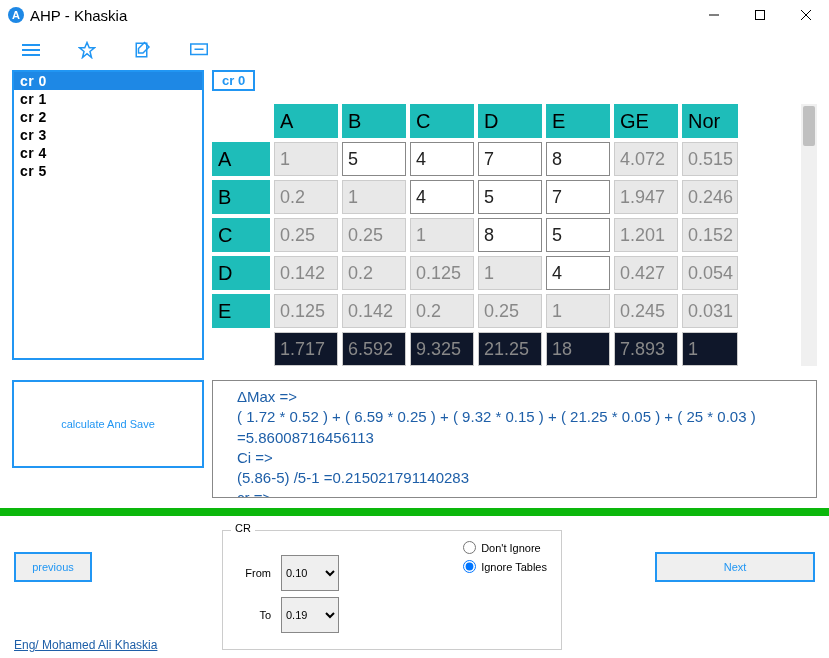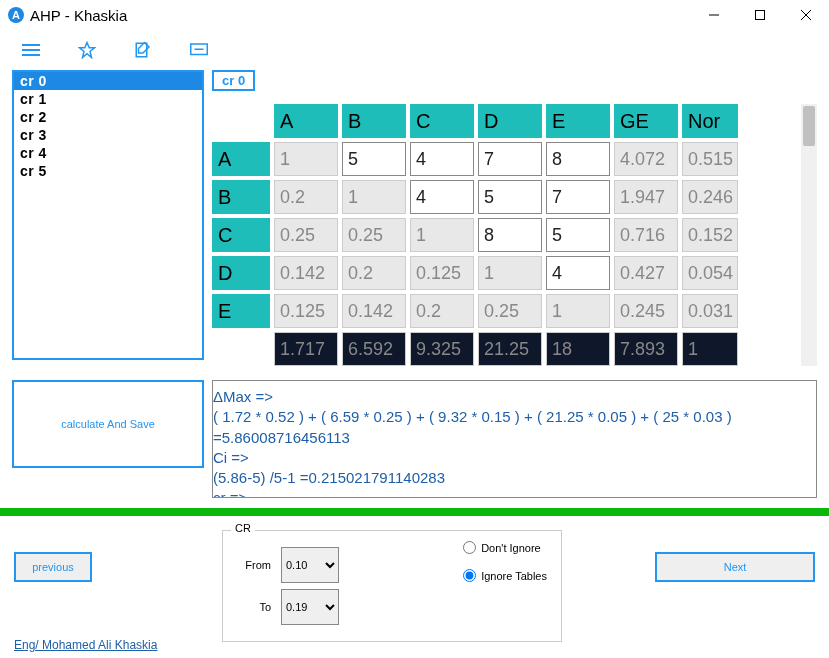--- a/index.html
+++ b/index.html
@@ -36,34 +36,34 @@
 .grid-scroll { width: 16px; background: #f0f0f0; position: relative; margin-left: 4px; }
 .grid-scroll .thumb { position: absolute; top: 2px; left: 2px; right: 2px; height: 40px; background: #c0c0c0; border-radius: 2px; }
 
 .grid { display: grid; grid-template-columns: 58px repeat(5, 64px) 64px 56px; gap: 4px; }
 .gh, .rh { background: #1ebdb9; color: #000; font-size: 20px; padding: 4px 6px; height: 34px; display: flex; align-items: center; }
 .gc { border: 1px solid #888; height: 34px; font-size: 18px; padding: 2px 5px; display: flex; align-items: center; color: #222; }
 .gc.ro { background: #e8e8e8; color: #888; border-color: #ccc; }
 .gc.sumrow { background: #0f172a; color: #888; border-color: #ccc; }
 .corner { background: transparent; }
 
-.calc-pane { border: 1px solid #888; margin-top: 14px; padding: 6px 0; height: 118px; overflow: auto; font-size: 15px; color: #1e5fa8; line-height: 1.35; font-family: Arial; }
+.calc-pane { border: 1px solid #888; margin-top: 14px; padding: 6px 24px; height: 118px; overflow: auto; font-size: 15px; color: #1e5fa8; line-height: 1.35; font-family: Arial; }
 
 .green-sep { height: 8px; background: #0cb70c; margin: 10px 0 14px; }
 
 .bottom { display: flex; align-items: flex-start; padding: 0 14px; position: relative; }
 .prev-btn { border: 2px solid #2196f3; width: 78px; height: 30px; display: flex; align-items: center; justify-content: center; font-size: 11px; color: #2196f3; cursor: pointer; margin-top: 22px; }
 .next-btn { border: 2px solid #2196f3; width: 160px; height: 30px; display: flex; align-items: center; justify-content: center; font-size: 11px; color: #2196f3; cursor: pointer; margin-top: 22px; }
 
-.cr-group { border: 1px solid #ccc; padding: 16px 12px 10px; margin-left: 130px; position: relative; width: 340px; }
+.cr-group { border: 1px solid #ccc; padding: 24px 12px 10px; margin-left: 130px; position: relative; width: 340px; }
 .cr-group .legend { position: absolute; top: -9px; left: 8px; background: #fff; padding: 0 4px; font-size: 11px; }
 .cr-row { display: flex; align-items: center; gap: 10px; margin-bottom: 6px; }
 .cr-row label { font-size: 11px; width: 36px; text-align: right; }
 .cr-row select { width: 58px; height: 36px; font-size: 11px; border: 1px solid #888; }
-.radios { position: absolute; right: 14px; top: 10px; display: flex; flex-direction: column; gap: 15px; }
+.radios { position: absolute; right: 14px; top: 10px; display: flex; flex-direction: column; gap: 6px; }
 .radios label { font-size: 11px; display: flex; align-items: center; gap: 5px; }
 .radios input { width: 13px; height: 13px; }
 
 .footer-link { position: absolute; bottom: 6px; left: 14px; font-size: 12px; color: #1e5fa8; text-decoration: underline; }
 </style>
 </head>
 <body>
 
 <div class="titlebar">
   <div class="app-icon">A</div>
@@ -157,21 +157,21 @@
             <div class="gc">5</div>
             <div class="gc">7</div>
             <div class="gc ro">1.947</div>
             <div class="gc ro">0.246</div>
             <div class="rh">C</div>
             <div class="gc ro">0.25</div>
             <div class="gc ro">0.25</div>
             <div class="gc ro">1</div>
             <div class="gc">8</div>
             <div class="gc">5</div>
-            <div class="gc ro">0.716</div>
+            <div class="gc ro">1.201</div>
             <div class="gc ro">0.152</div>
             <div class="rh">D</div>
             <div class="gc ro">0.142</div>
             <div class="gc ro">0.2</div>
             <div class="gc ro">0.125</div>
             <div class="gc ro">1</div>
             <div class="gc">4</div>
             <div class="gc ro">0.427</div>
             <div class="gc ro">0.054</div>
             <div class="rh">E</div>

